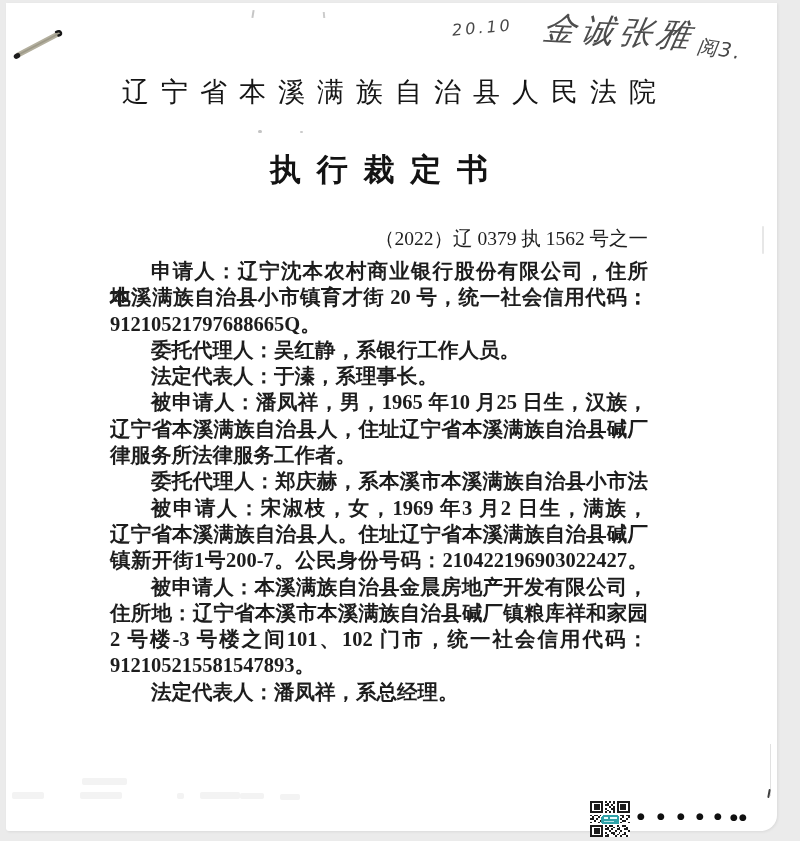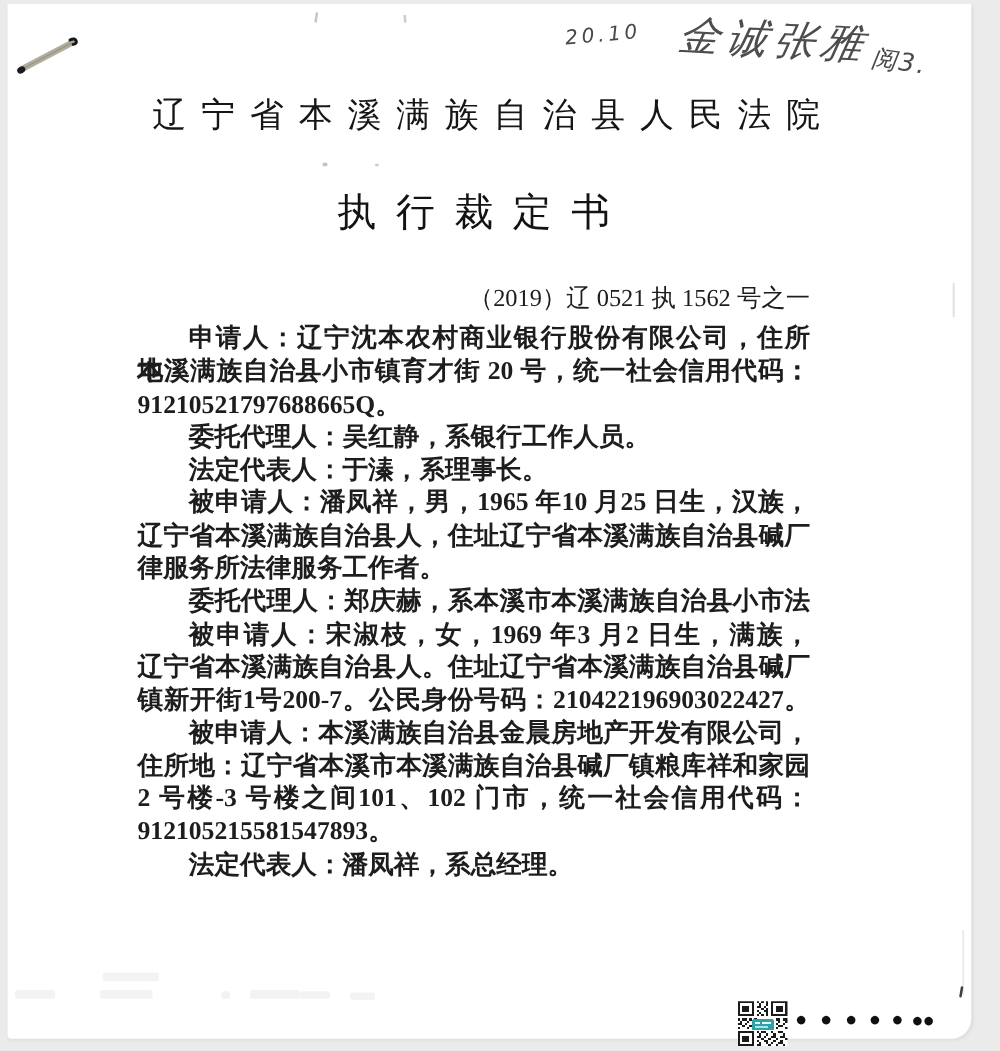--- a/index.html
+++ b/index.html
@@ -20,21 +20,21 @@
   .content{position:absolute;left:0;top:0;width:800px;height:841px;z-index:2;}
 
   
   .court-name{
     position:absolute;left:110px;top:74px;width:538px;
     text-align:center;font-size:27px;font-weight:normal;
     letter-spacing:12px;text-indent:12px;color:#161616;white-space:nowrap;
   }
   .doc-title{
     position:absolute;left:110px;top:149px;width:538px;
-    text-align:center;font-size:31px;font-weight:normal;
+    text-align:center;font-size:31px;font-weight:bold;
     letter-spacing:4px;text-indent:4px;color:#131313;white-space:nowrap;
   }
   .case-number{
     position:absolute;left:110px;top:225px;width:538px;
     text-align:right;font-size:19.5px;color:#1d1d1d;white-space:nowrap;
   }
 
   
   .doc-body{position:absolute;left:110px;top:258px;width:538px;color:#1d1d1d;font-weight:bold;}
   .ln{
@@ -92,21 +92,21 @@
       <ellipse cx="9" cy="34" rx="3.4" ry="2.6" fill="#1c1c1c" transform="rotate(-27 9 34)"></ellipse>
       <path d="M48 10 q4 -2 5 1 q0.5 2 -2.5 2.5" fill="none" stroke="#161616" stroke-width="2.4" stroke-linecap="round"></path>
     </svg>
 
     <span class="hw hw-date">20.10</span>
     <span class="hw hw-names">金诚张雅</span>
     <span class="hw hw-tail">阅3.</span>
 
     <div class="court-name">辽宁省本溪满族自治县人民法院</div>
     <div class="doc-title">执 行 裁 定 书</div>
-    <div class="case-number">（2019）辽 0521 执 1562 号之一</div>
+    <div class="case-number">（2022）辽 0379 执 1562 号之一</div>
 
     <div class="doc-body">
       <div class="ln indent fill">申请人：辽宁沈本农村商业银行股份有限公司，住所地：</div>
       <div class="ln fill">本溪满族自治县小市镇育才街 20 号，统一社会信用代码：</div>
       <div class="ln">91210521797688665Q。</div>
       <div class="ln indent">委托代理人：吴红静，系银行工作人员。</div>
       <div class="ln indent">法定代表人：于溱，系理事长。</div>
       <div class="ln indent fill">被申请人：潘凤祥，男，1965 年10 月25 日生，汉族，</div>
       <div class="ln fill">辽宁省本溪满族自治县人，住址辽宁省本溪满族自治县碱厂</div>
       <div class="ln">律服务所法律服务工作者。</div>

